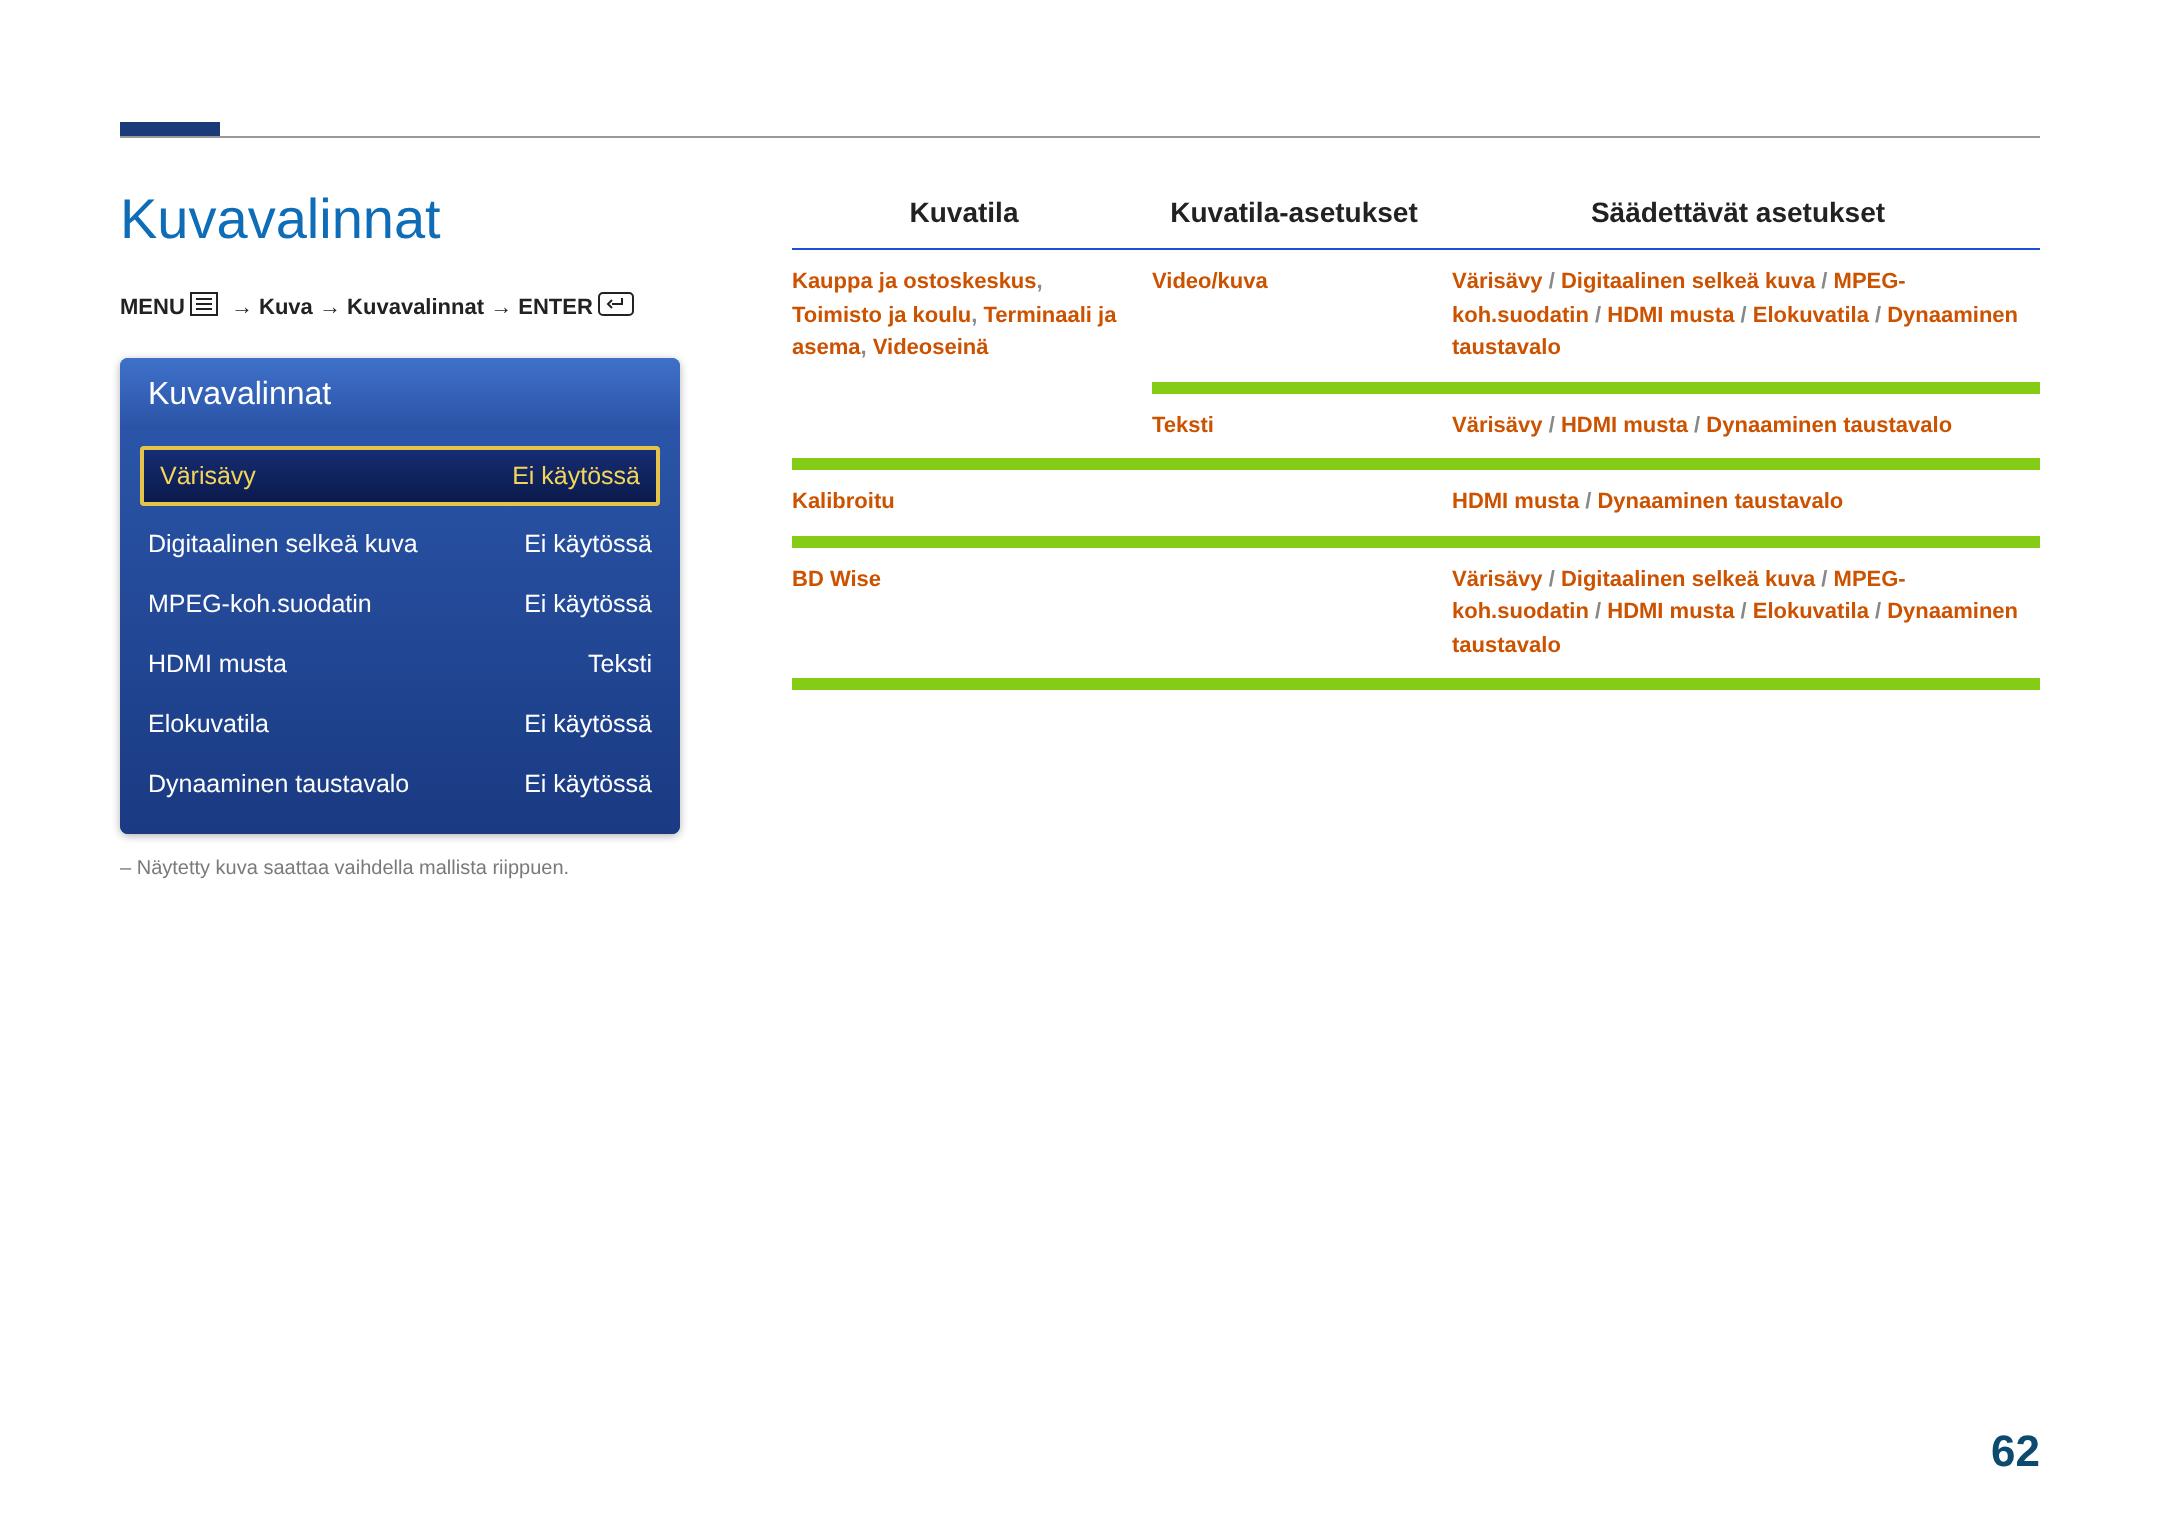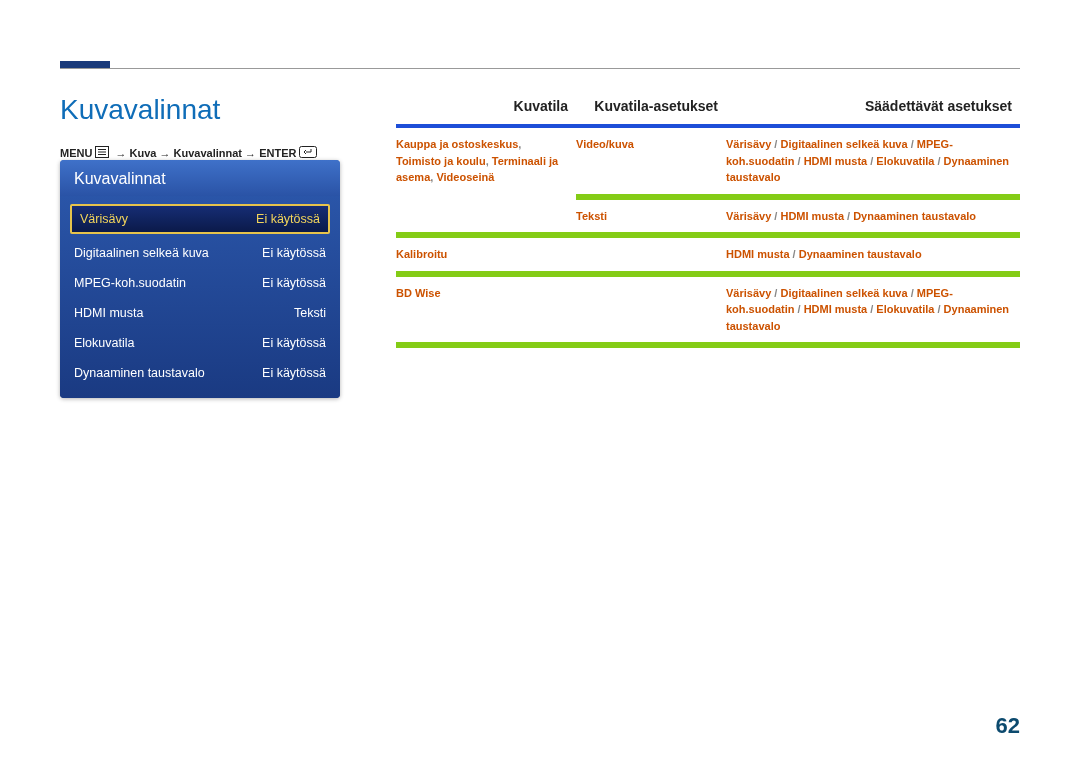--- a/index.html
+++ b/index.html
@@ -45,20 +45,21 @@
   }
   h1 {
     color: #0f6db8;
     font-size: 28px;
     font-weight: 400;
     margin-bottom: 20px;
   }
   .menu-path {
     font-size: 11px;
     font-weight: bold;
+    margin-bottom: 18px;
     color: #222;
     display: flex;
     align-items: center;
     flex-wrap: wrap;
     gap: 0;
   }
   .menu-path .kw { font-weight: 700; }
   .menu-icon, .enter-icon {
     display: inline-block;
     vertical-align: middle;
@@ -102,26 +103,26 @@
   .footnote {
     font-size: 10px;
     color: #7a7a7a;
   }
   .footnote::before { content: "– "; color: #7a7a7a; }
 
   
   .right { flex: 1; }
   .settings-table { width: 100%; border-collapse: collapse; }
   .settings-table th {
-    text-align: right;
+    text-align: center;
     font-weight: 700;
     font-size: 14px;
     color: #222;
     padding: 4px 8px 10px 0;
-    border-bottom: 4px solid #1d4ed8;
+    border-bottom: 1px solid #1d4ed8;
     vertical-align: top;
   }
   .settings-table td {
     font-size: 11px;
     font-weight: 700;
     color: #cc5200;
     padding: 8px 10px 8px 0;
     border-bottom: 6px solid #84cc16;
     vertical-align: top;
     line-height: 1.5;
@@ -199,20 +200,21 @@
             <span class="row-label">Elokuvatila</span>
             <span class="row-value">Ei käytössä</span>
           </div>
           <div class="panel-row">
             <span class="row-label">Dynaaminen taustavalo</span>
             <span class="row-value">Ei käytössä</span>
           </div>
         </div>
       </div>
 
+      <div class="footnote">Näytetty kuva saattaa vaihdella mallista riippuen.</div>
     </div>
 
     <div class="right">
       <table class="settings-table">
         <thead>
           <tr>
             <th class="col1">Kuvatila</th>
             <th class="col2">Kuvatila-asetukset</th>
             <th>Säädettävät asetukset</th>
           </tr>

